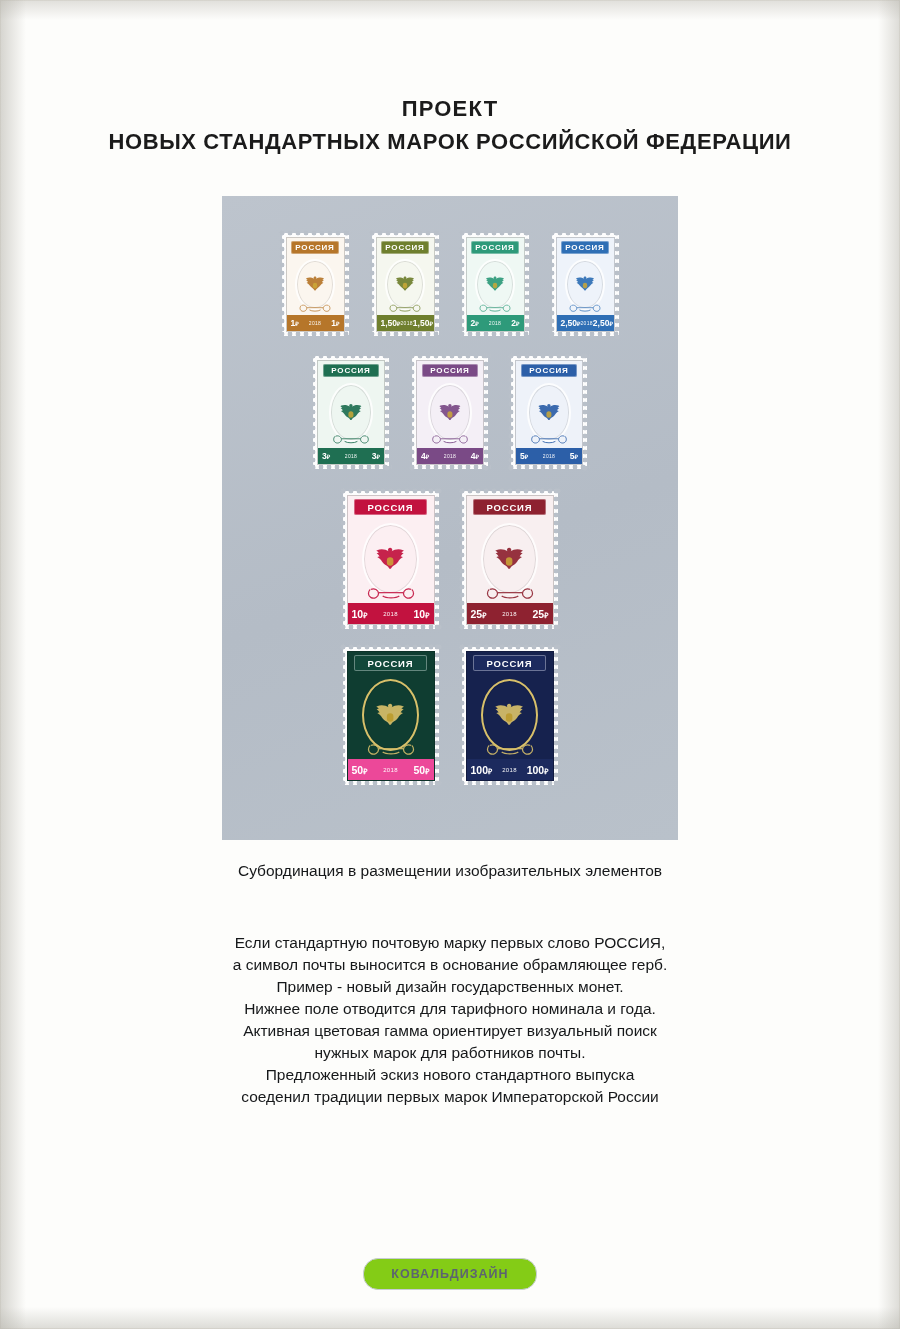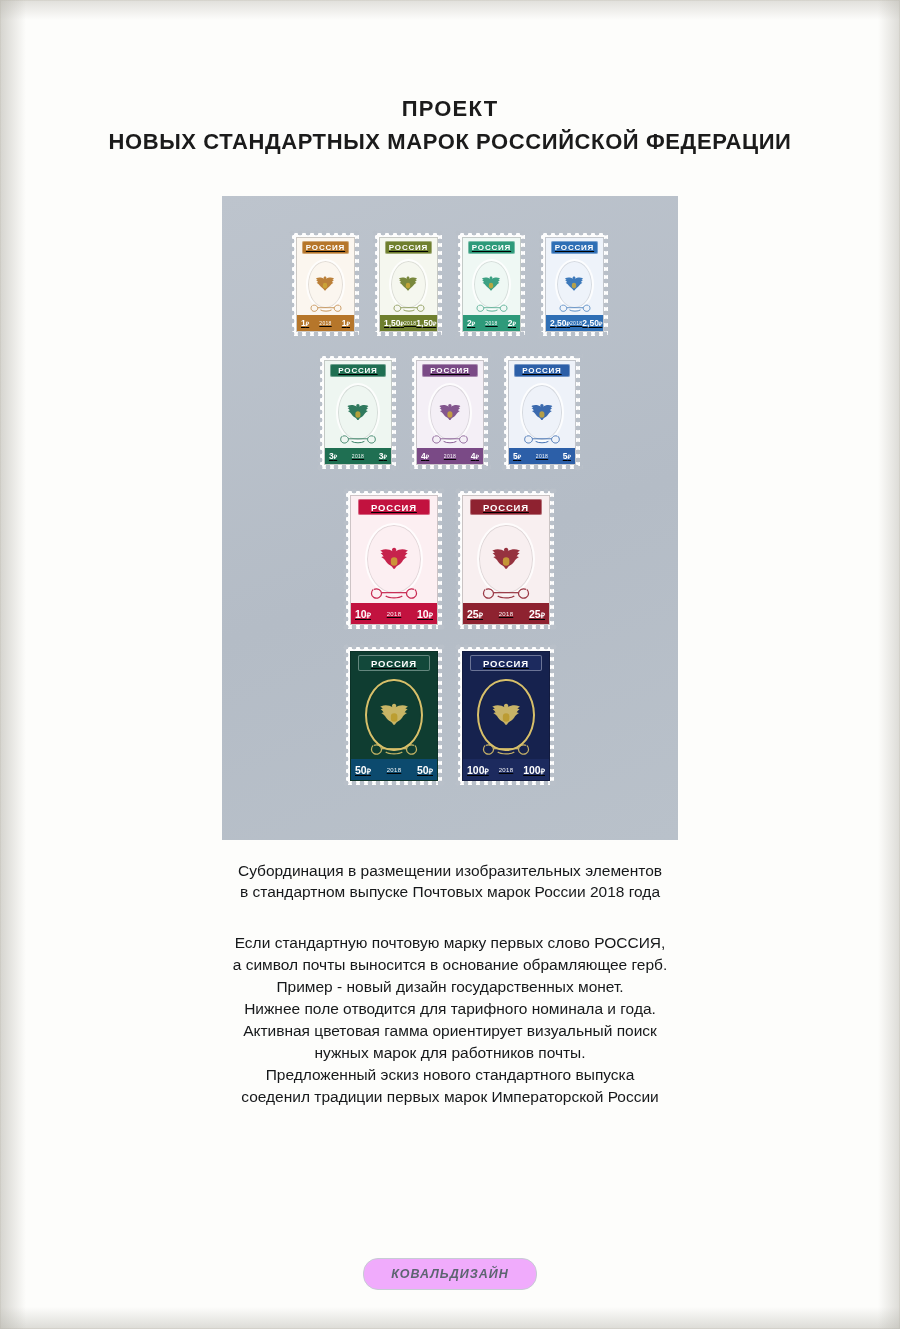--- a/index.html
+++ b/index.html
@@ -58,22 +58,21 @@
     left: 222px;
     top: 196px;
     width: 456px;
     height: 644px;
     background: #b9c0c9;
     background: linear-gradient(160deg, #bdc4cd 0%, #b4bcc6 55%, #b9c1ca 100%);
   }
   .stamp-row {
     display: flex;
     justify-content: center;
-    gap: 16px;
-    text-decoration: underline;
+    gap: 23px;
   }
   .row1 { padding-top: 37px; }
   .row2 { padding-top: 20px; }
   .row3 { padding-top: 22px; }
   .row4 { padding-top: 18px; }
 
   .stamp {
     position: relative;
     background: #fdfdfd;
     box-sizing: border-box;
@@ -205,30 +204,29 @@
 
   
   .footer-logo {
     position: absolute;
     left: 50%;
     transform: translateX(-50%);
     top: 1258px;
     width: 172px;
     height: 30px;
     border-radius: 15px;
-    background: #f0abfc;
+    background: #84cc16;
     border: 1px solid #c7ccd4;
     display: flex;
     align-items: center;
     justify-content: center;
     color: #5c6470;
     font-size: 12.5px;
     letter-spacing: 1px;
     font-weight: 700;
-    font-style: italic;
   }
 </style>
 </head>
 <body>
 
 <div class="page">
 
   <div class="title-block">
     <div class="title-line1">ПРОЕКТ</div>
     <div class="title-line2">НОВЫХ СТАНДАРТНЫХ МАРОК РОССИЙСКОЙ ФЕДЕРАЦИИ</div>
@@ -518,21 +516,21 @@
               </div>
               <svg class="horn" viewBox="0 0 120 40">
                 <g fill="none" stroke="#d8c06a" stroke-width="3">
                   <path d="M10 12c-6 6-6 16 2 20 8 4 18-2 18-10S20 8 12 12"></path>
                   <path d="M110 12c6 6 6 16-2 20-8 4-18-2-18-10s10-14 18-10"></path>
                   <path d="M30 20h60"></path>
                   <path d="M40 28c8 6 32 6 40 0"></path>
                 </g>
               </svg>
             </div>
-            <div class="value-bar" style="background:#0c4a6e;">
+            <div class="value-bar" style="background:#ec4899;">
               <span>50<span style="font-size:0.7em;">₽</span></span>
               <span class="year">2018</span>
               <span>50<span style="font-size:0.7em;">₽</span></span>
             </div>
           </div>
         </div>
         <div class="stamp s-big">
           <div class="perf"></div>
           <div class="stamp-inner" style="background:#16224e;">
             <div class="country-bar" style="background:#1c2a5e;">РОССИЯ</div>
@@ -559,21 +557,20 @@
               <span class="year">2018</span>
               <span>100<span style="font-size:0.7em;">₽</span></span>
             </div>
           </div>
         </div>
       </div>
     </div>
 
   <div class="caption-block" id="caption">
       <div class="caption-line">Субординация в размещении изобразительных элементов</div>
-      <div class="caption-line">в стандартном выпуске Почтовых марок России 2018 года</div>
     </div>
 
   <div class="body-block" id="body">
       <div class="body-line">Если стандартную почтовую марку первых слово РОССИЯ,</div>
       <div class="body-line">а символ почты выносится в основание обрамляющее герб.</div>
       <div class="body-line">Пример - новый дизайн государственных монет.</div>
       <div class="body-line">Нижнее поле отводится для тарифного номинала и года.</div>
       <div class="body-line">Активная цветовая гамма ориентирует визуальный поиск</div>
       <div class="body-line">нужных марок для работников почты.</div>
       <div class="body-line">Предложенный эскиз нового стандартного выпуска</div>

